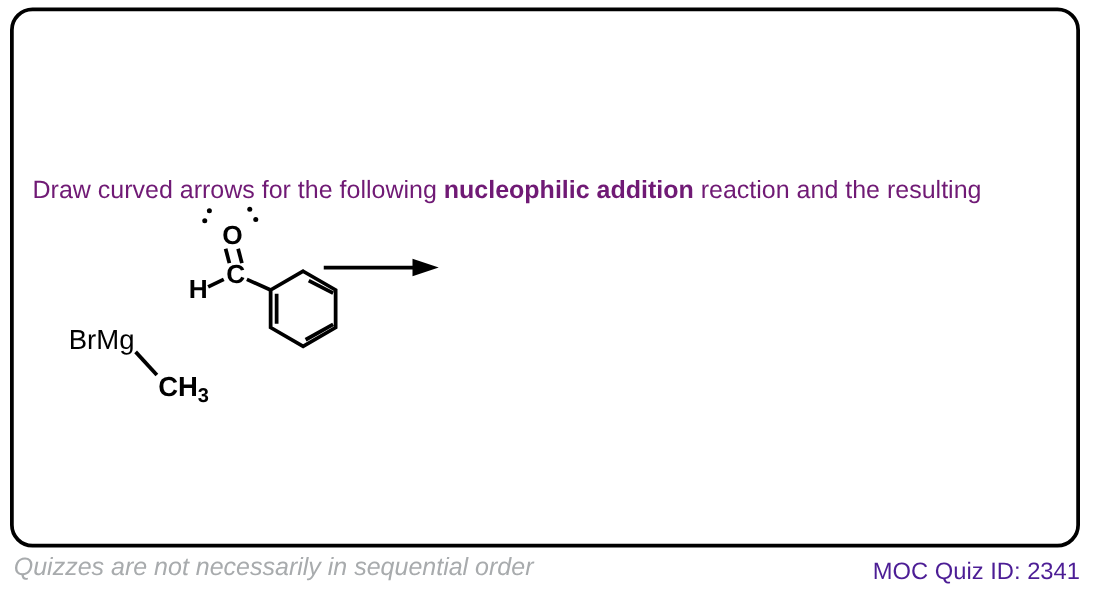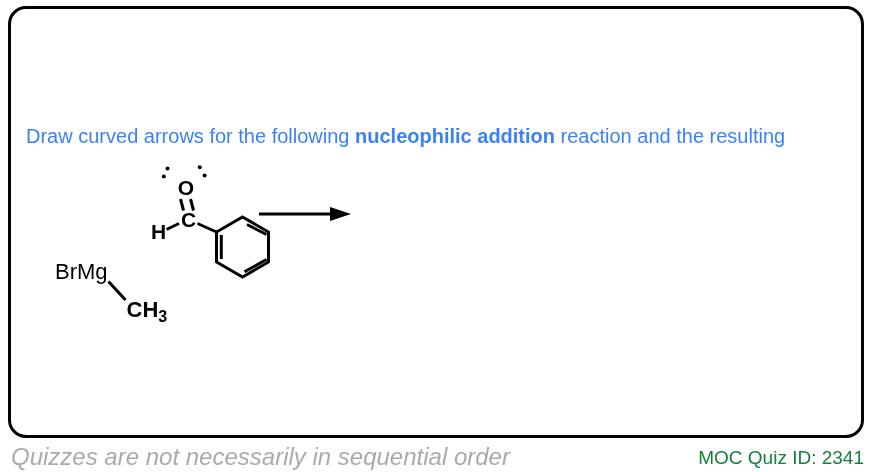--- a/index.html
+++ b/index.html
@@ -22,25 +22,25 @@
     width: 856px;
     height: 432px;
     box-sizing: border-box;
     border: 3.5px solid #000000;
     border-radius: 18px;
     background: #ffffff;
   }
   .question {
     position: absolute;
     left: 26px;
-    top: 125px;
+    top: 141px;
     width: 836px;
     font-size: 20px;
     line-height: 23.5px;
-    color: #3b82f6;
+    color: #701a75;
     letter-spacing: 0;
   }
   .question .seg-bold {
     font-weight: bold;
   }
   .scheme-svg {
     position: absolute;
     left: 0;
     top: 0;
     width: 876px;
@@ -59,31 +59,31 @@
   }
   .bond {
     stroke: #000000;
     stroke-width: 3;
     fill: none;
   }
   .footer-note-left {
     position: absolute;
     left: 11px;
     top: 443px;
-    font-size: 24px;
+    font-size: 20px;
     font-style: italic;
     color: #a8abad;
     white-space: nowrap;
   }
   .footer-note-right {
     position: absolute;
     right: 12px;
     top: 447px;
     font-size: 19px;
-    color: #15803d;
+    color: #4c1d95;
     white-space: nowrap;
   }
 </style>
 </head>
 <body>
 
 <div class="stage">
 
   <div class="quiz-card"></div>
 

